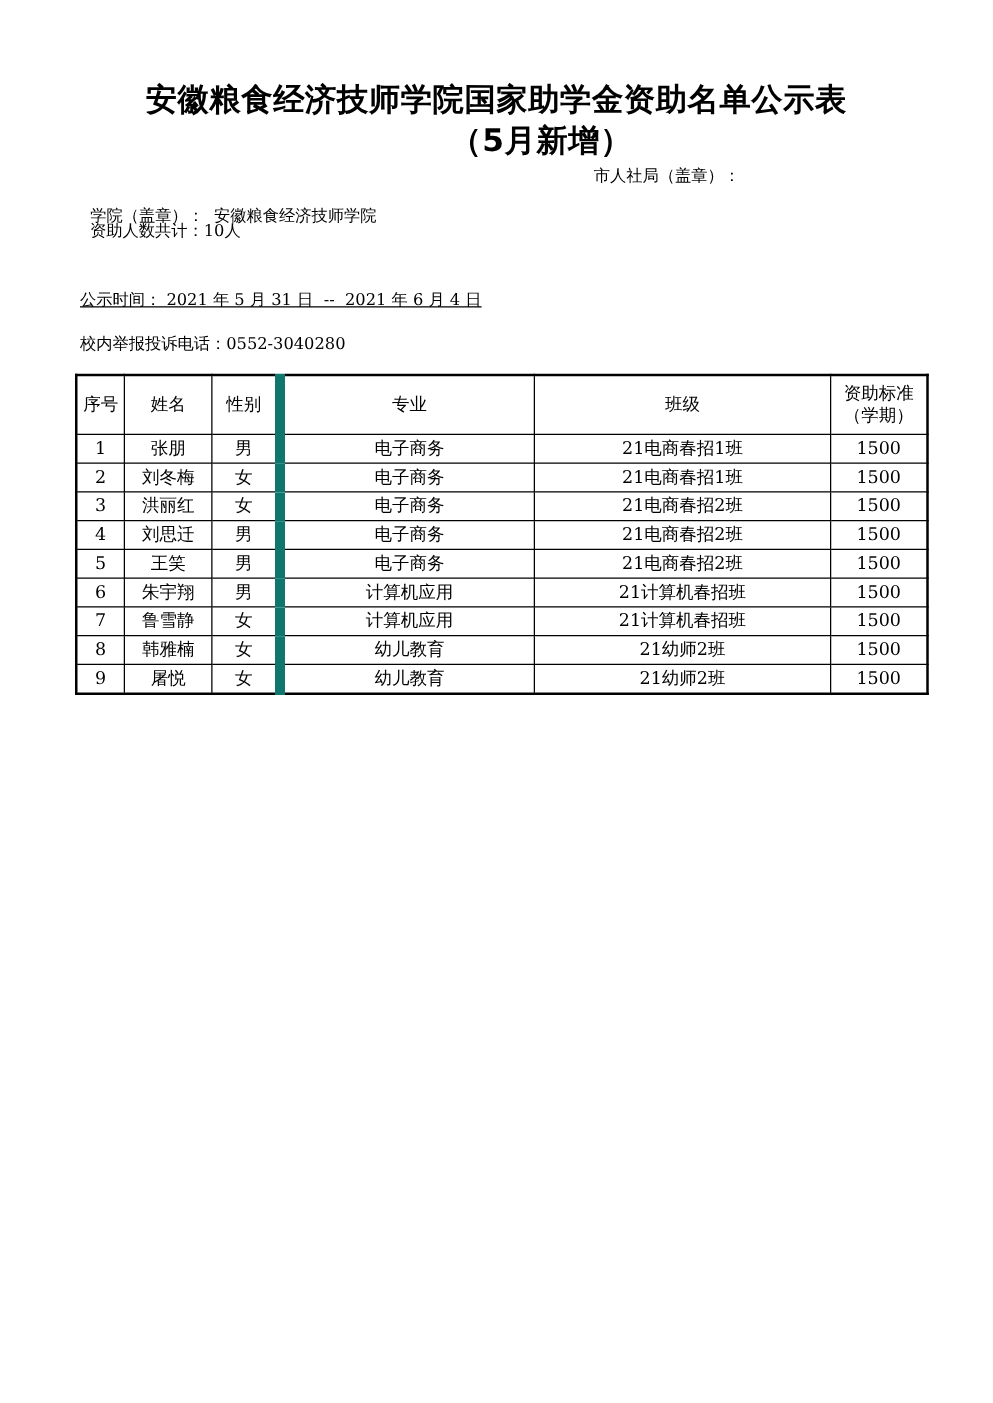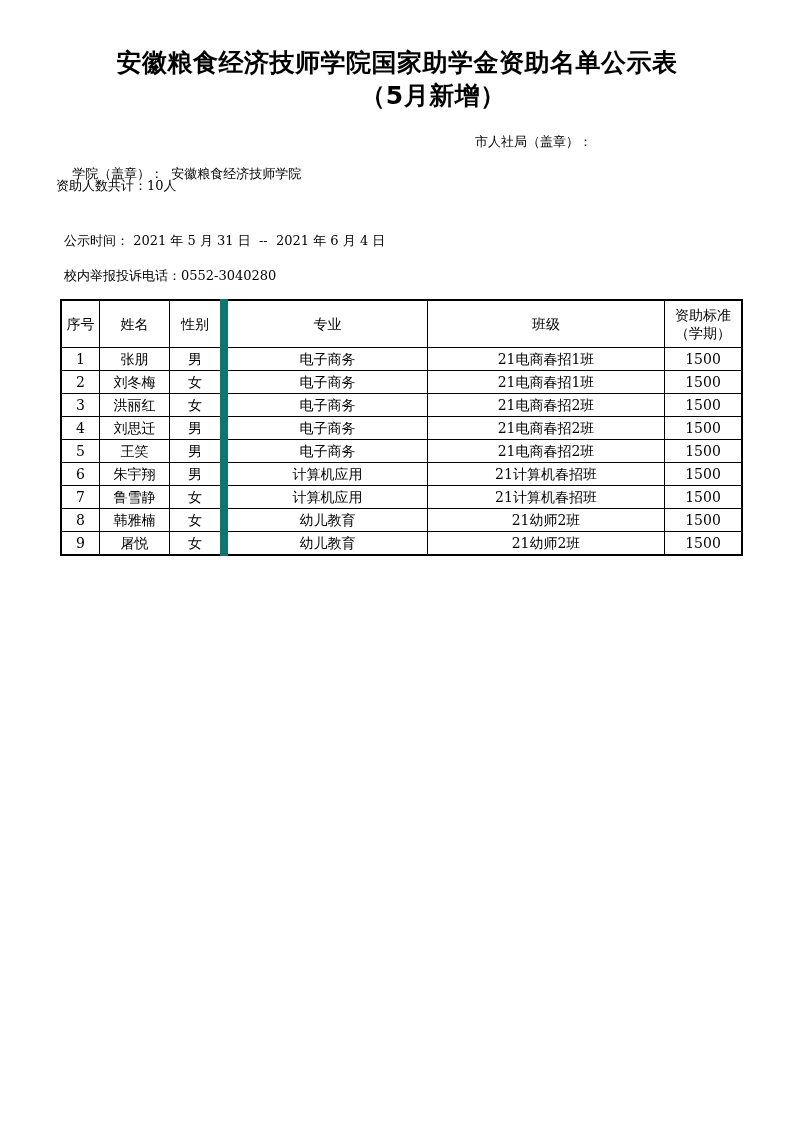--- a/index.html
+++ b/index.html
@@ -1,20 +1,20 @@
 <!DOCTYPE html>
 <html><head>
 <meta charset="utf-8">
 <style>
   html, body { margin:0; padding:0; background:#ffffff; }
   body { width:794px; height:1122px; position:relative; overflow:hidden;
          font-family:"DejaVu Serif","Liberation Serif",serif; color:#000; }
   .title { position:absolute; left:0; width:794px; text-align:center;
            font-family:"DejaVu Sans","Liberation Sans",sans-serif; font-weight:bold;
-           font-size:25px; line-height:32px; letter-spacing:0.5px; }
+           font-size:25px; line-height:32px; letter-spacing:0.5px;margin-top:17px; }
   .t1 { top:47px; }
   .t2 { top:80px;padding-left:36px; }
   .info { position:absolute; font-size:13px; line-height:16px; white-space:pre; }
   table { position:absolute; left:60px; top:299px; border-collapse:collapse;
           font-size:14px; }
   td, th { border:1px solid #000; padding:0; text-align:center; font-weight:normal;
            line-height:18px; white-space:nowrap; }
   table { border:2px solid #000; }
   th { height:46px; }
   td { height:22px; }
@@ -24,22 +24,22 @@
 </head>
 <body>
 
 <div class="title t1">安徽粮食经济技师学院国家助学金资助名单公示表</div>
 <div class="title t2">（5月新增）</div>
 
 <div class="info" style="left:64px; top:150px;">
   <span>学院（盖章）：</span><span style="display:inline-block;width:8px"></span><span>安徽粮食经济技师学院</span>
 </div>
 <div class="info" style="left:475px; top:134px;">市人社局（盖章）：</div>
-<div class="info" style="left:56px; top:178px;">资助人数共计：10人</div>
-<div class="info" style="left:64px; top:233px;">公示时间： 2021 年 5 月 31 日  --  2021 年 6 月 4 日</div>
+<div class="info" style="left:72px; top:178px;">资助人数共计：10人</div>
+<div class="info" style="left:64px; top:233px;text-decoration:underline;">公示时间： 2021 年 5 月 31 日  --  2021 年 6 月 4 日</div>
 <div class="info" style="left:64px; top:268px;">校内举报投诉电话：0552-3040280</div>
 
 <table>
   <thead>
     <tr>
       <th class="c0">序号</th>
       <th class="c1">姓名</th>
       <th class="c2">性别</th>
       <th class="c3 bl">专业</th>
       <th class="c4">班级</th>

